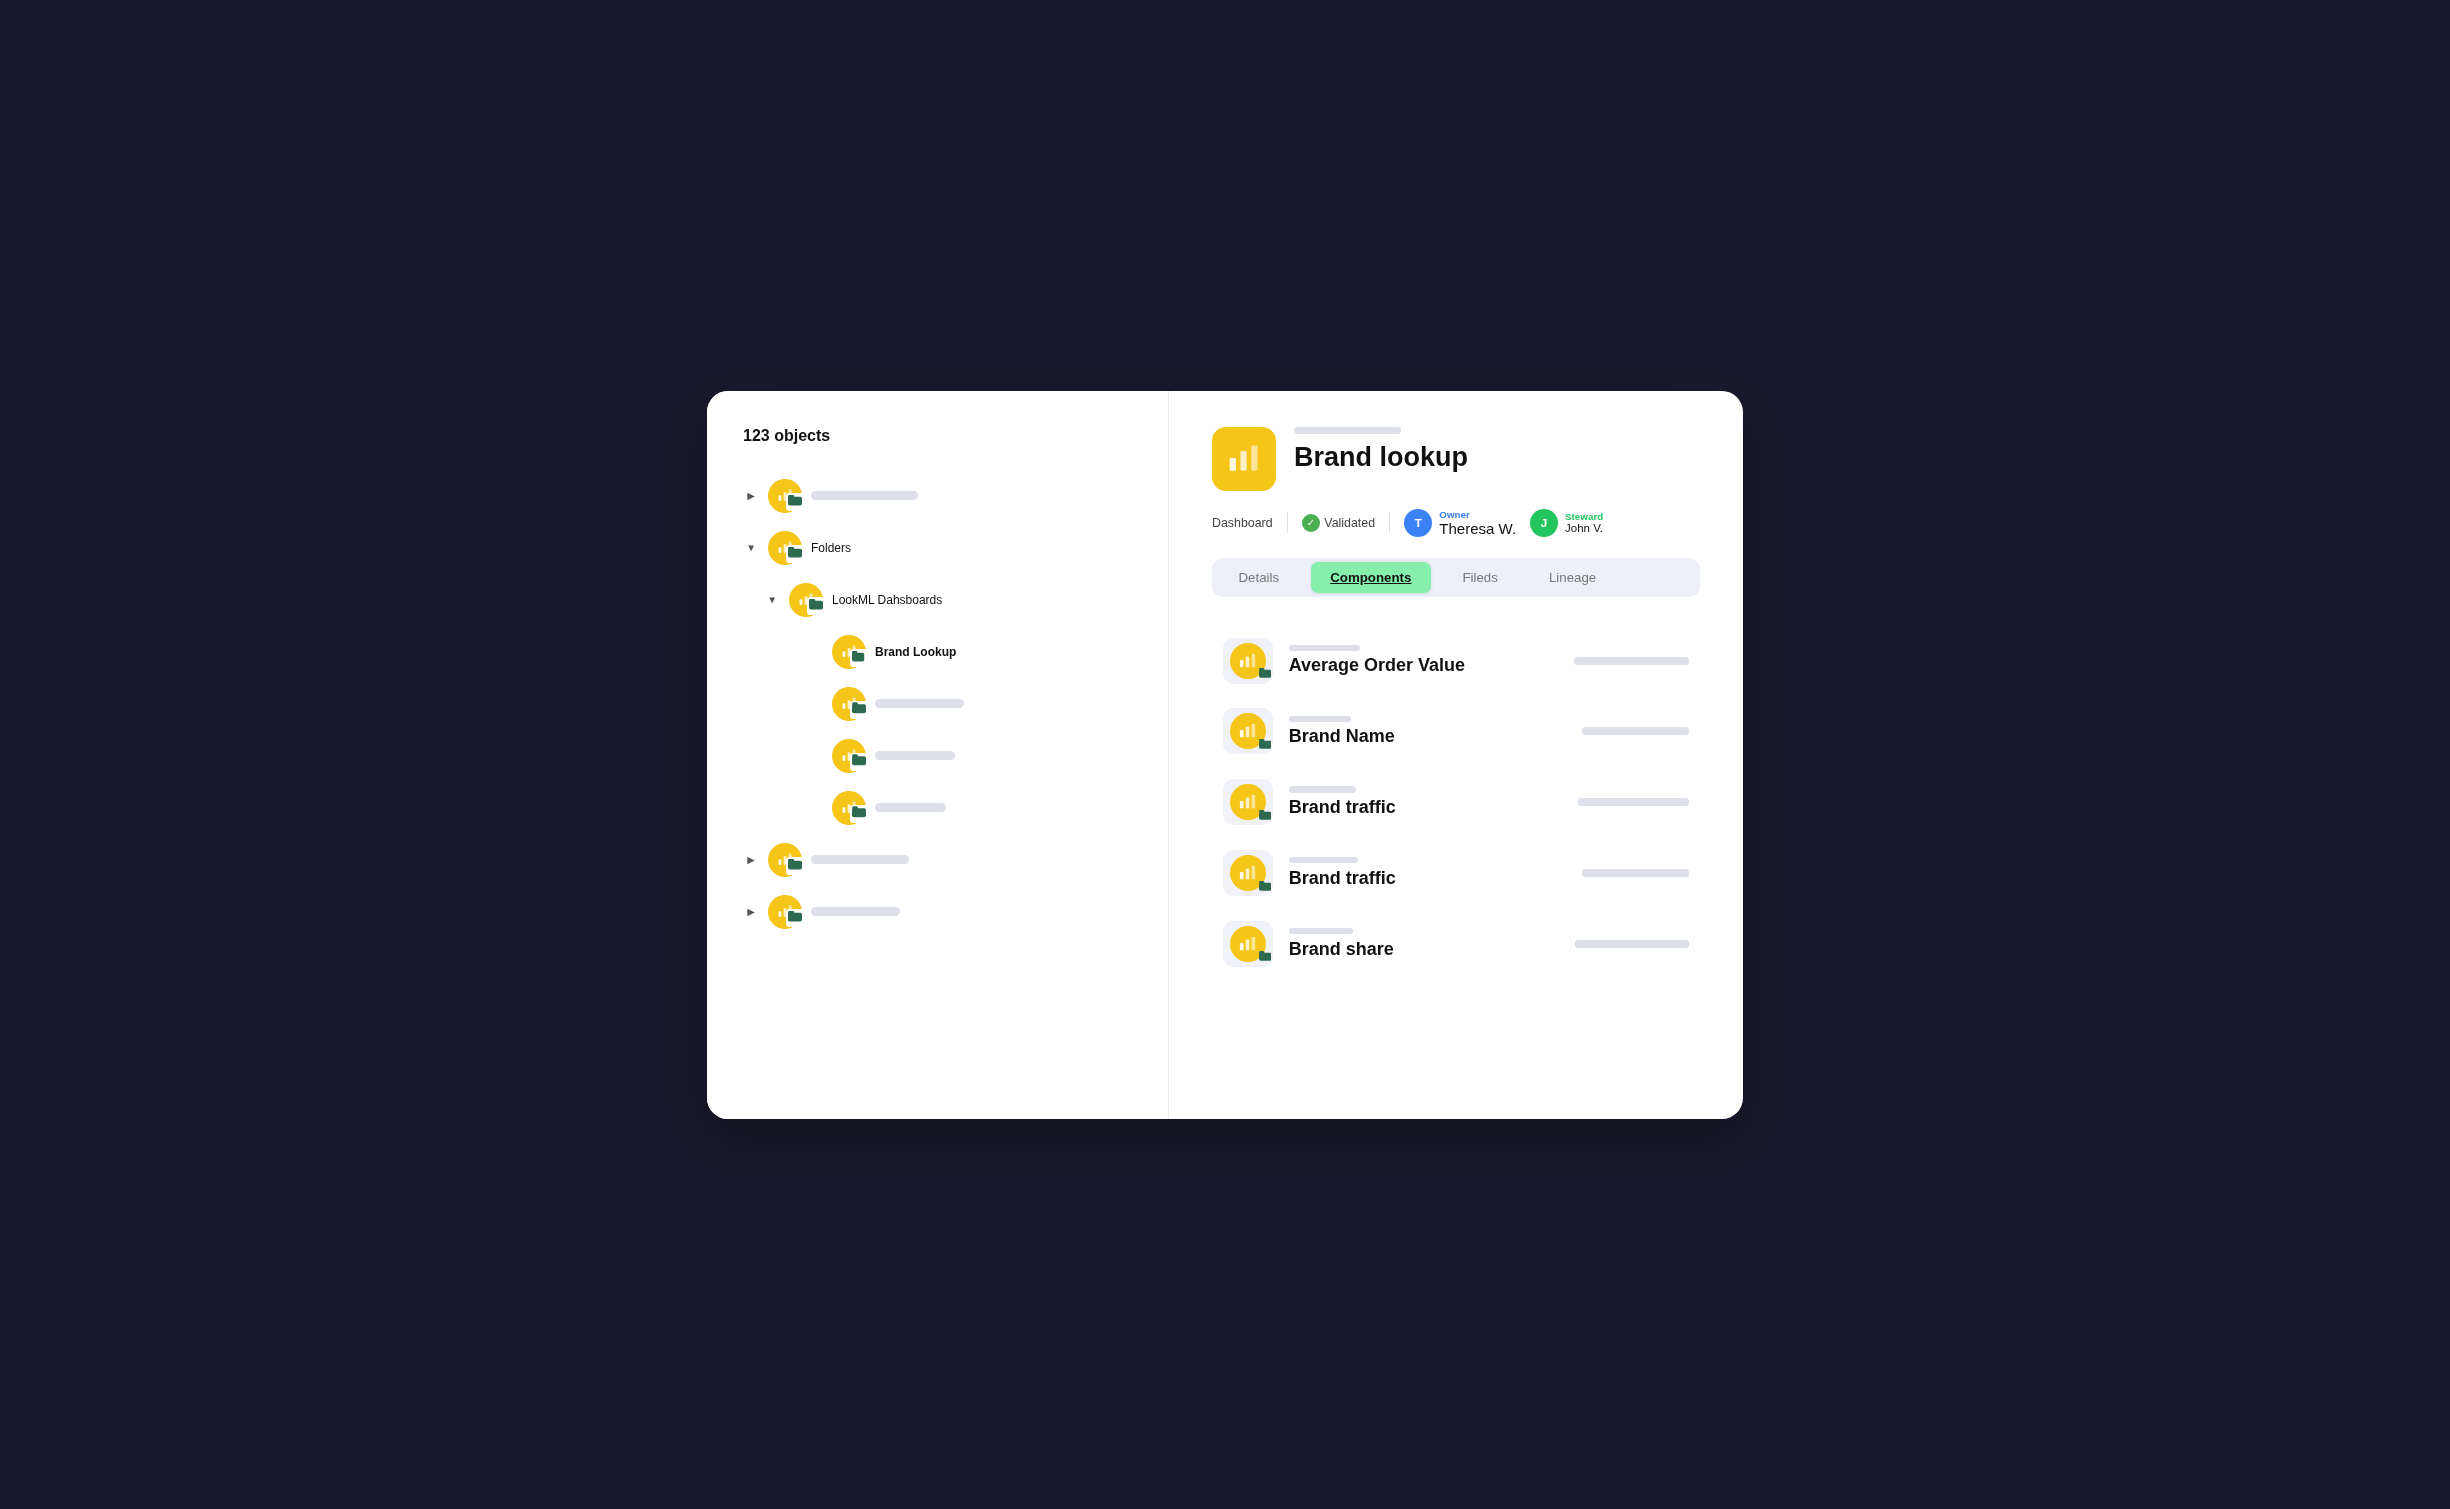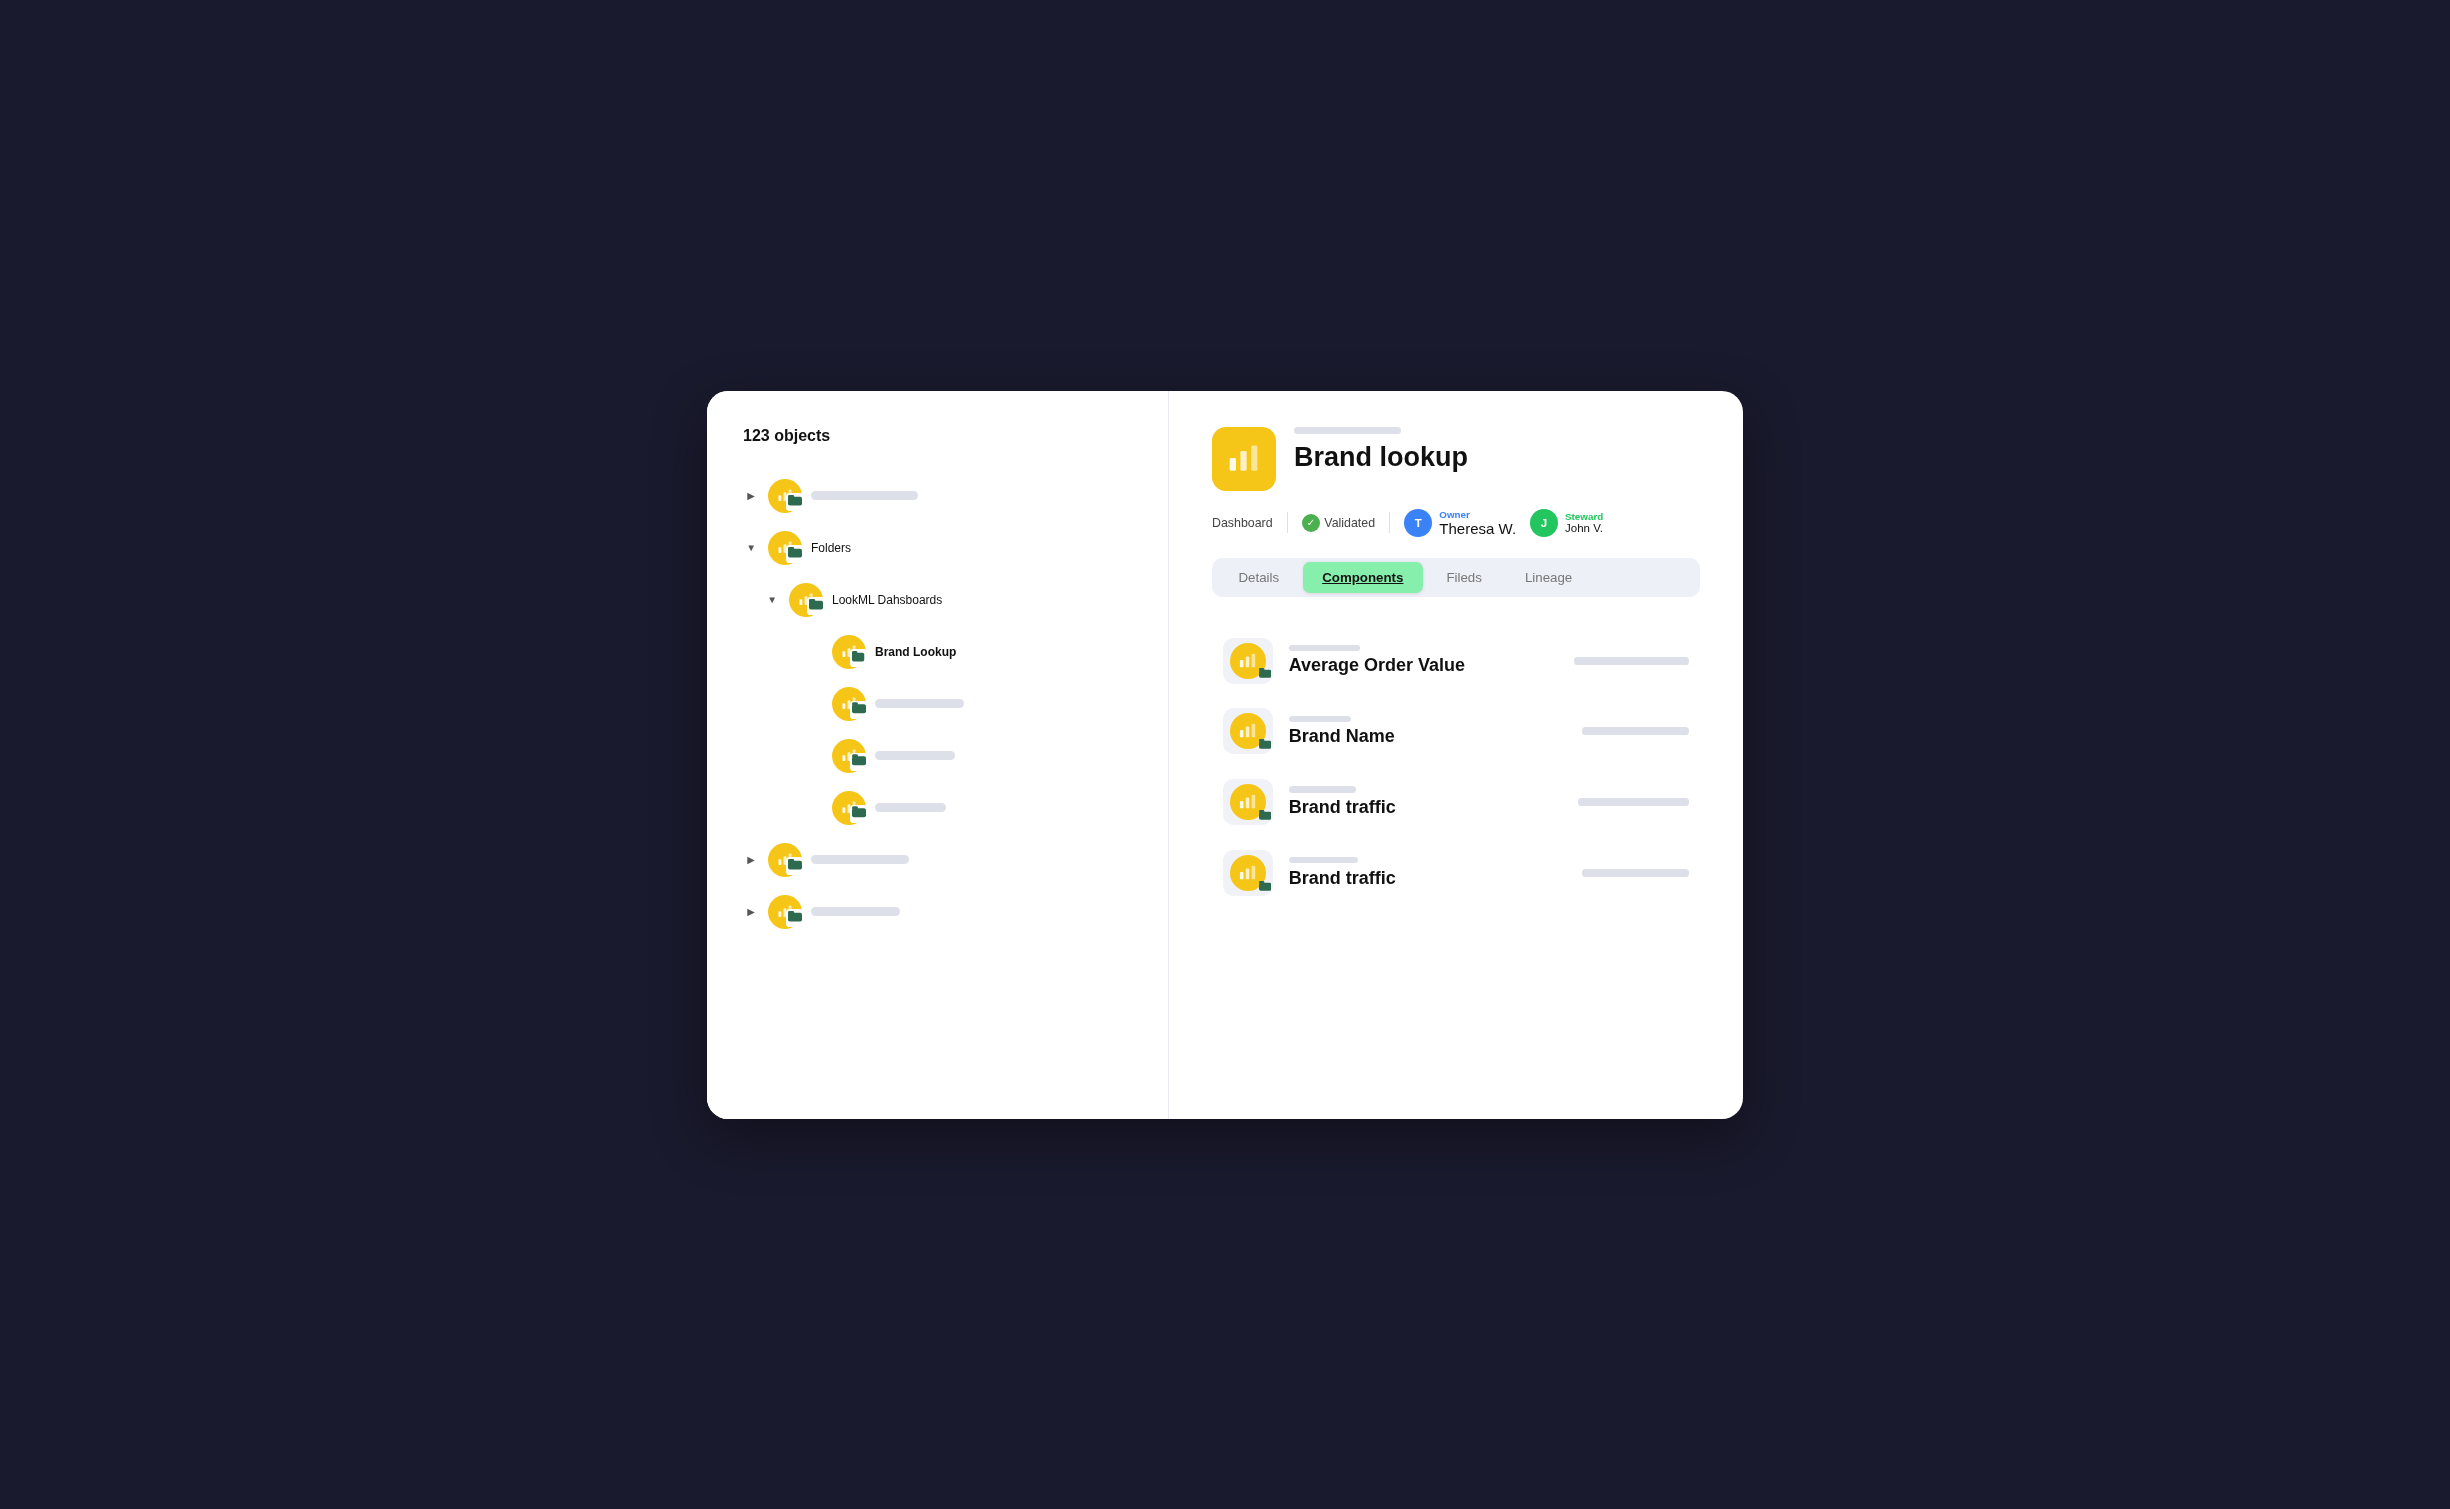--- a/index.html
+++ b/index.html
@@ -199,21 +199,21 @@
       font-weight: 600;
     }
     .owner-block { display: flex; flex-direction: column; }
     .owner-role { font-size: 9.8px; font-weight: 700; color: #3b82f6; }
     .owner-name { font-size: 15px; color: #111; }
     .steward-role { font-size: 9.8px; font-weight: 700; color: #22c55e; }
     .steward-name { font-size: 11.5px; color: #111; }
     
     .tabs-row {
       display: flex;
-      gap: 4px;
+      gap: 12px;
       background: #eef0f7;
       border-radius: 10.7px;
       padding: 4.4px 7px;
       margin-bottom: 28px;
     }
     .tab {
       padding: 8px 19.5px;
       border-radius: 7px;
       font-size: 13.3px;
       font-weight: 500;
@@ -591,16 +591,38 @@
             </svg>
           </span>
         </div>
         <div class="comp-text">
           <div class="comp-sub-bar" style="width:69px"></div>
           <div class="comp-name">Brand traffic</div>
         </div>
         <div class="comp-right-bar" style="width:107px"></div>
       </div>
 
+      <div class="component-item">
+        <div class="comp-icon-wrap">
+          <div class="comp-icon-circle">
+            <svg viewBox="0 0 20 20" fill="none">
+              <rect x="1" y="9" width="4" height="8" fill="rgba(255,255,255,0.9)" rx="1"></rect>
+              <rect x="7.5" y="5" width="4" height="12" fill="rgba(255,255,255,0.75)" rx="1"></rect>
+              <rect x="14" y="2" width="4" height="15" fill="rgba(255,255,255,0.55)" rx="1"></rect>
+            </svg>
+          </div>
+          <span class="comp-folder-badge">
+            <svg viewBox="0 0 14 12" fill="none">
+              <rect x="0" y="2" width="14" height="9" rx="2" fill="#2d6a4f"></rect>
+              <rect x="0" y="0" width="6" height="3" rx="1.5" fill="#2d6a4f"></rect>
+            </svg>
+          </span>
+        </div>
+        <div class="comp-text">
+          <div class="comp-sub-bar" style="width:64px"></div>
+          <div class="comp-name">Brand share</div>
+        </div>
+        <div class="comp-right-bar" style="width:114px"></div>
+      </div>
     </div>
   </div>
 </div>
 
 
 </body></html>

